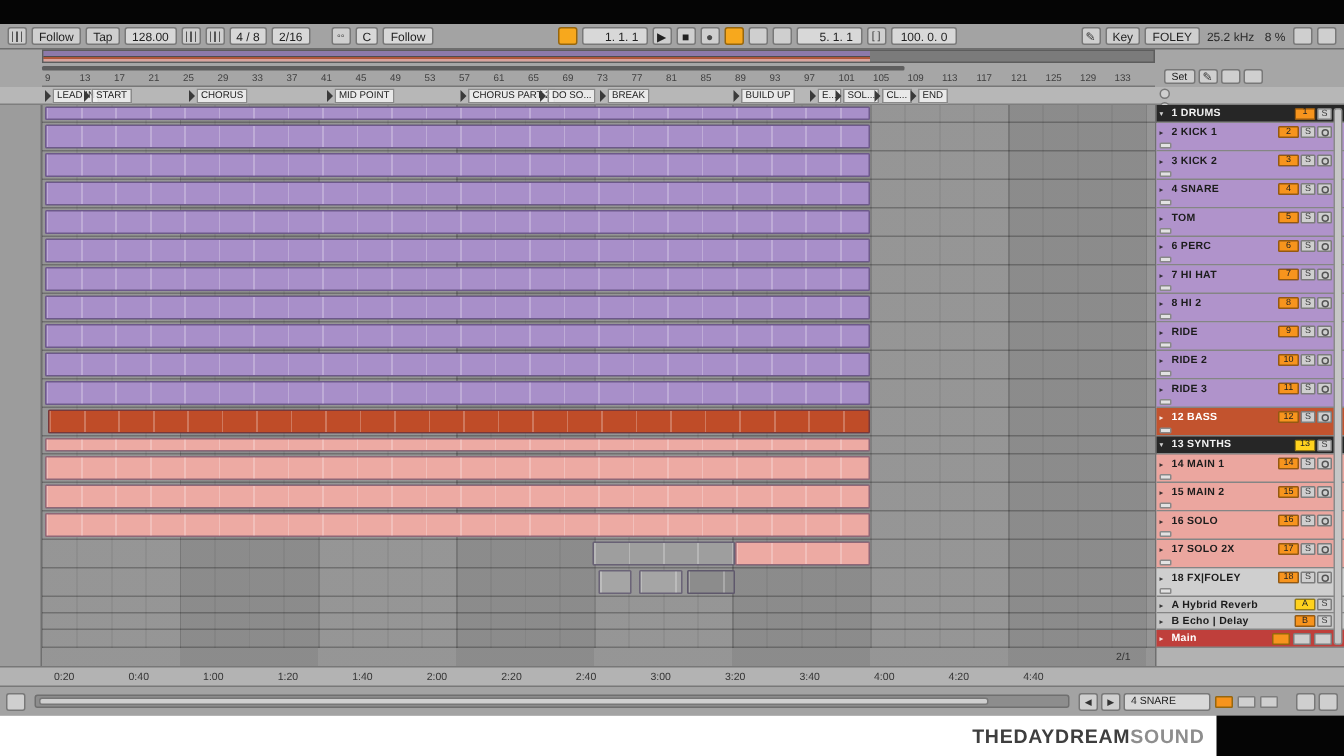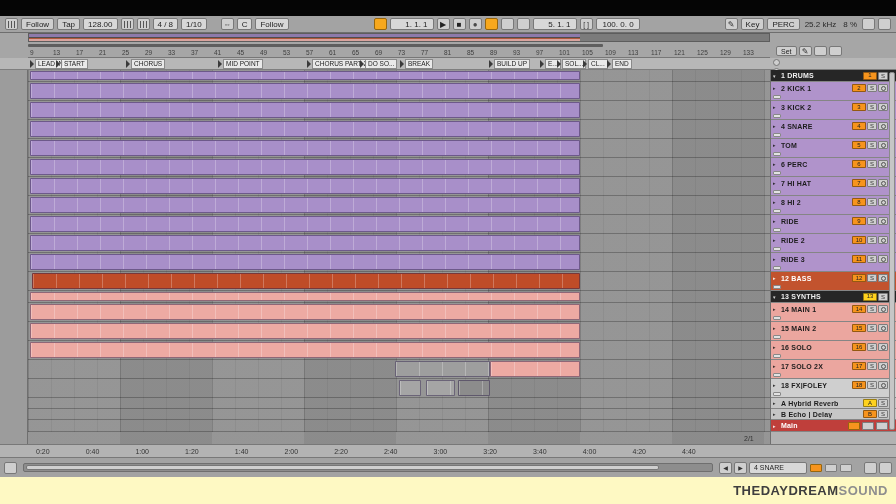--- a/index.html
+++ b/index.html
@@ -1,19 +1,19 @@
 <!DOCTYPE html>
 <html><head>
 <meta charset="utf-8">
 <style>
 *{margin:0;padding:0;box-sizing:border-box;font-family:"Liberation Sans",sans-serif}
 html,body{width:896px;height:504px}
 body{position:relative;background:#050505;overflow:hidden}
 .top-black{position:absolute;left:0;top:0;width:896px;height:16px;background:#050505}
-.bottom-black{position:absolute;left:0;top:477px;width:896px;height:27px;background:#fef9c3}
+.bottom-black{position:absolute;left:0;top:477px;width:811px;height:27px;background:#ffffff}
 .watermark{position:absolute;right:8px;top:6px;font-size:13px;font-weight:bold;letter-spacing:.5px;white-space:nowrap}
 .wm-dark{color:#3e3e3e}.wm-light{color:#8e8e8e}
 .stage{position:absolute;left:0;top:16px;width:896px;height:461px;background:#a6a6a6;overflow:hidden}
 
 
 .transport{position:absolute;left:0;top:0;width:896px;height:17px;background:#a3a3a3;border-bottom:1px solid #6e6e6e;display:flex;align-items:center;gap:3px;padding:0 5px}
 .tbox,.tfield{display:inline-flex;align-items:center;justify-content:center;height:12px;padding:0 4px;background:#cfcfcf;border:1px solid #787878;border-radius:2px;font-size:8px;color:#1e1e1e;white-space:nowrap}
 .tfield{background:#d8d8d8}
 .tbox.sm{width:13px;padding:0}
 .tbox.yellow{background:#f7a81d;border-color:#96660e}
@@ -94,41 +94,41 @@
 <div class="stage">
 
   <div class="transport">
     <span class="tbox sm stripes"></span>
     <span class="tbox">Follow</span>
     <span class="tbox">Tap</span>
     <span class="tfield">128.00</span>
     <span class="tbox sm stripes"></span>
     <span class="tbox sm stripes"></span>
     <span class="tfield">4 / 8</span>
-    <span class="tfield">1/10</span>
+    <span class="tfield">2/16</span>
     <span class="gap8"></span>
     <span class="tbox sm metro"></span>
     <span class="tfield">C</span>
     <span class="tfield">Follow</span>
     <span class="flex1"></span>
     <span class="tbox sm yellow"></span>
     <span class="tfield wide">1.  1.  1</span>
     <span class="tbox sm play"></span>
     <span class="tbox sm stop"></span>
     <span class="tbox sm rec"></span>
     <span class="tbox sm yellow"></span>
     <span class="tbox sm"></span>
     <span class="tbox sm"></span>
     <span class="tfield wide">5.  1.  1</span>
     <span class="tbox sm loop"></span>
     <span class="tfield wide">100.  0.  0</span>
     <span class="flex1"></span>
     <span class="tbox sm pencil"></span>
     <span class="tbox">Key</span>
-    <span class="tbox">PERC</span>
+    <span class="tbox">FOLEY</span>
     <span class="tlabel">25.2 kHz</span>
     <span class="tlabel">8 %</span>
     <span class="tbox sm"></span>
     <span class="tbox sm"></span>
   </div>
 
   <div class="overview">
     <div class="ov-inner"></div>
   </div>
 

